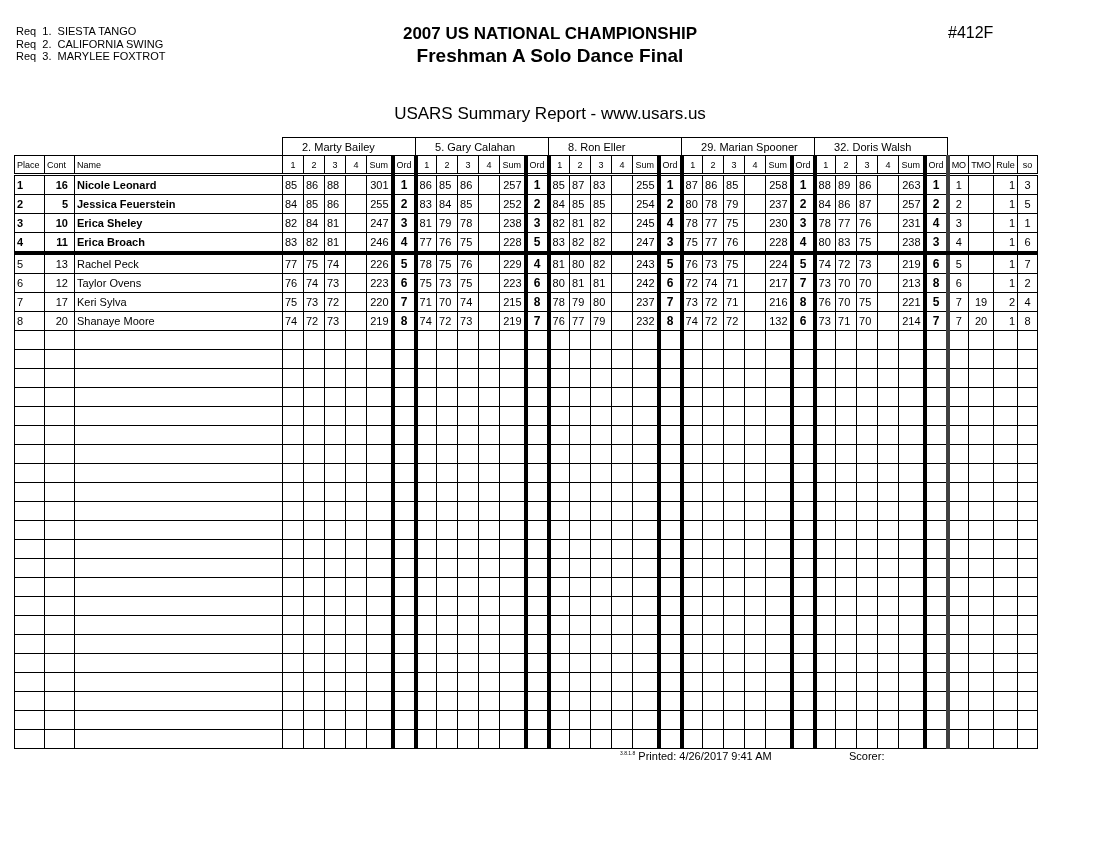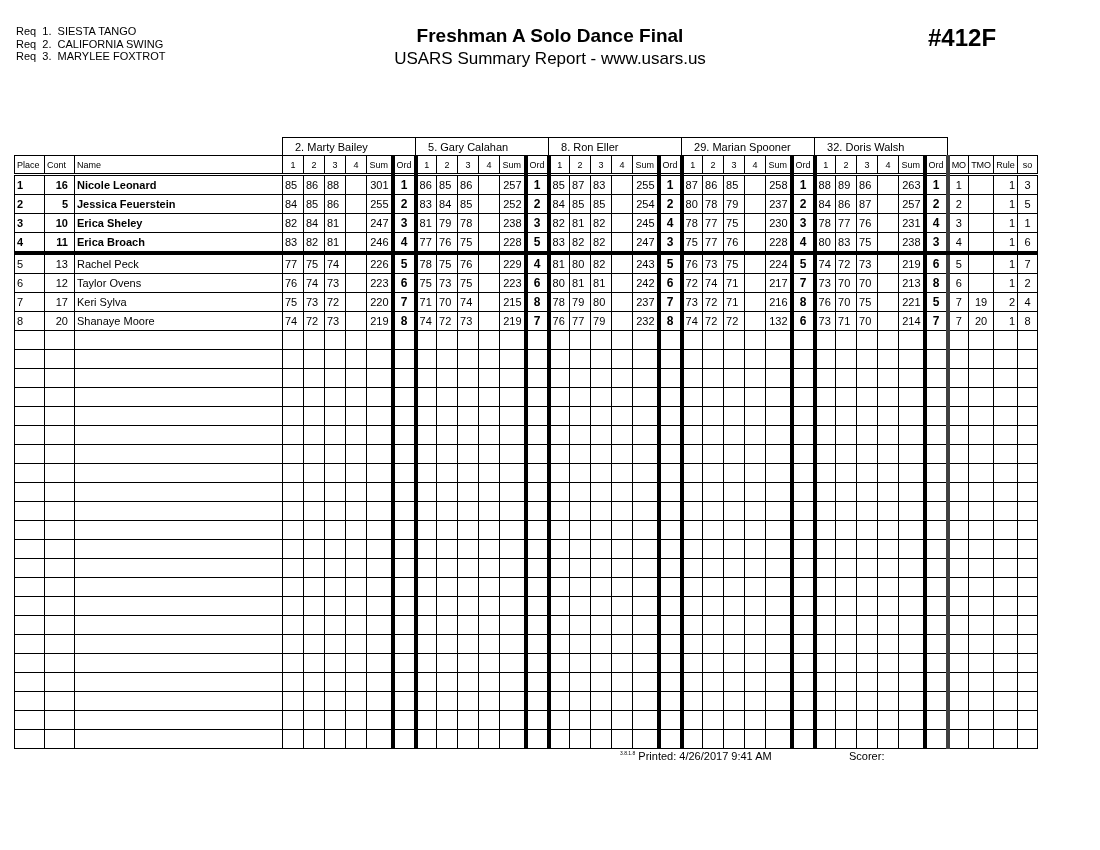--- a/index.html
+++ b/index.html
@@ -3,28 +3,28 @@
 <meta charset="utf-8">
 <style>
   html, body { margin:0; padding:0; background:#ffffff; }
   body { width:1100px; height:850px; position:relative; font-family:"Liberation Sans", sans-serif; color:#000; overflow:hidden; }
   .req { position:absolute; left:16px; top:25px; font-size:11px; line-height:12.5px; }
   .req div { white-space:pre; }
   .hdr { position:absolute; left:290px; width:520px; top:24px; text-align:center; }
   .hdr .t1 { font-size:17px; font-weight:bold; line-height:20px; }
   .hdr .t2 { font-size:14px; line-height:17px; }
   .hdr .t3 { font-size:19px; font-weight:bold; line-height:24px;text-align:center; }
-  .hdr .t4 { font-size:17px; line-height:22px; }
-  .evt { position:absolute; left:928px; top:24px; font-size:24px; font-weight:bold; }
+  .hdr .t4 { font-size:17px; line-height:22px;margin-top:35px; }
+  .evt { position:absolute; left:948px; top:24px; font-size:16px; font-weight:normal; }
 
   table.grid { position:absolute; left:14px; top:137px; border-collapse:collapse; table-layout:fixed; font-size:11px; }
   table.grid td { border:1px solid #000; height:18px; padding:0 2px; white-space:nowrap; overflow:hidden; }
   table.grid tr.judges td { height:17px; font-size:11px; }
   table.grid tr.judges td.blank { border:none; }
-  table.grid tr.judges td.jname { padding-left:12px; border-bottom:1px solid #000; }
+  table.grid tr.judges td.jname { padding-left:19px; border-bottom:1px solid #000; }
   table.grid tr.colhdr td { font-size:9px; height:17px; border-bottom:3px double #000; }
   table.grid td.c { text-align:center; }
   table.grid td.r { text-align:right; }
   table.grid td.ord { font-weight:bold; text-align:center; font-size:12px; border-left:4px solid #000; }
   table.grid td.ordh { border-left:4px solid #000; font-size:9px; }
   table.grid td.jstart { border-left:4px solid #000; }
   table.grid tr.bold td.pl, table.grid tr.bold td.ct, table.grid tr.bold td.nm { font-weight:bold; font-size:11px; }
   table.grid tr.sep td { border-bottom:4px solid #000; }
   table.grid td.ct { text-align:right; padding-right:6px;margin-left:32px; }
   table.grid td.mo { border-left:4px solid #404040; }
@@ -35,20 +35,21 @@
 </head>
 <body>
 
 <div class="req">
   <div>Req  1.  SIESTA TANGO</div>
   <div>Req  2.  CALIFORNIA SWING</div>
   <div>Req  3.  MARYLEE FOXTROT</div>
 </div>
 
 <div class="hdr">
+  <div class="t1">2007 US NATIONAL CHAMPIONSHIP</div>
   <div class="t3">Freshman A Solo Dance Final</div>
   <div class="t4">USARS Summary Report - www.usars.us</div>
 </div>
 <div class="evt">#412F</div>
 
 <table class="grid">
   <colgroup>
     <col style="width:30px">
       <col style="width:30px">
       <col style="width:208px">

